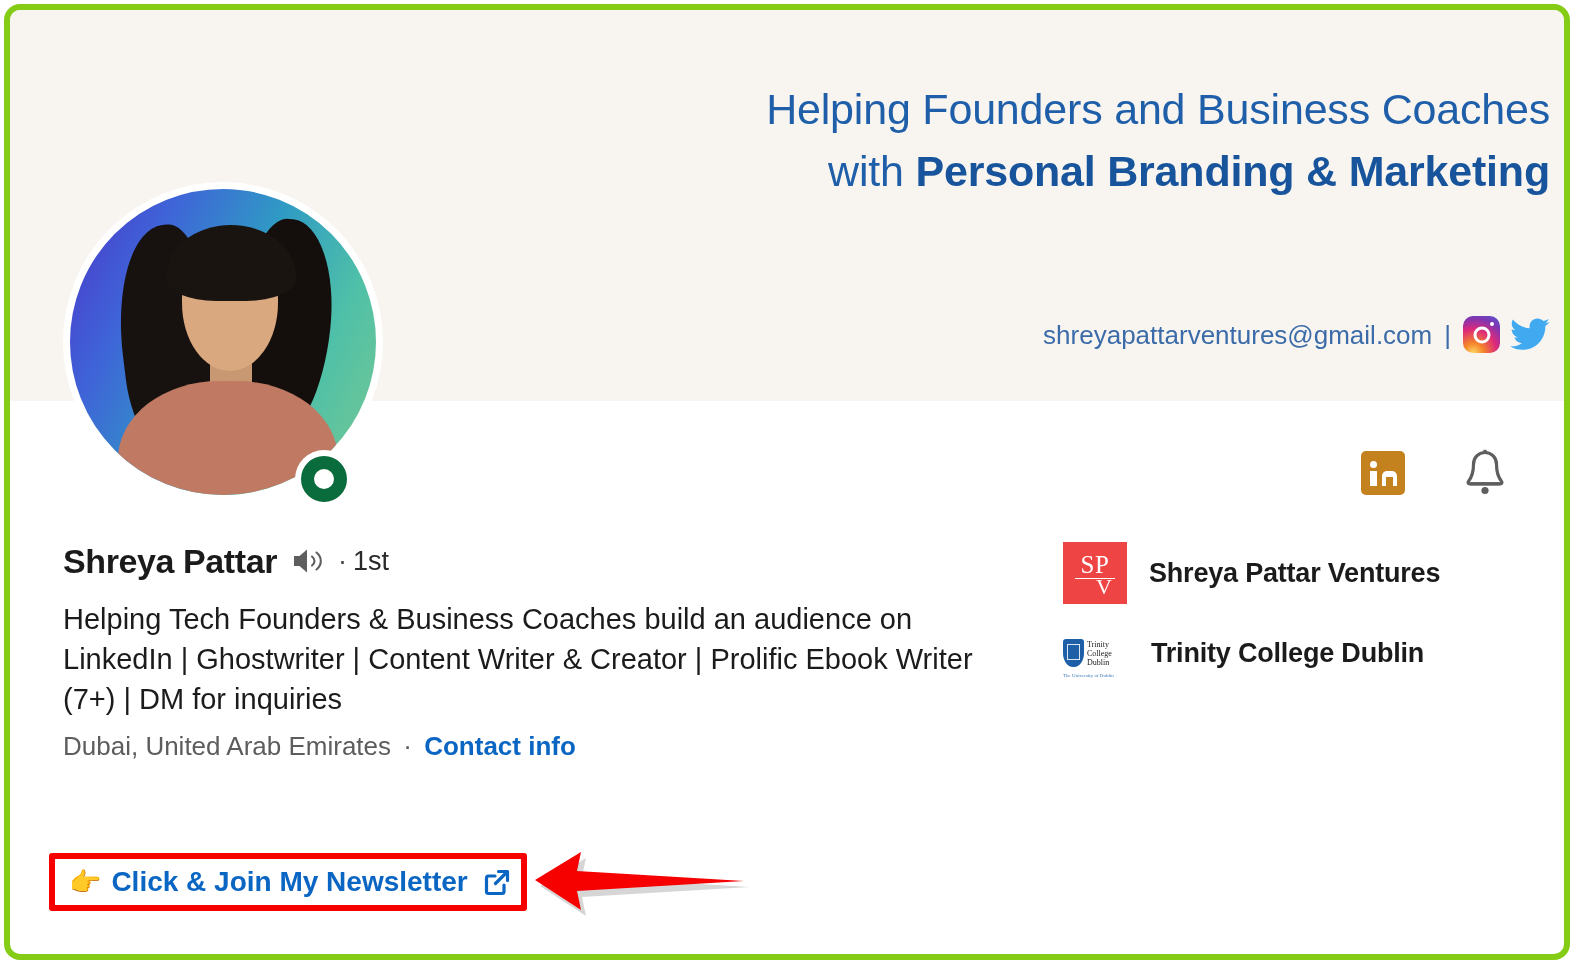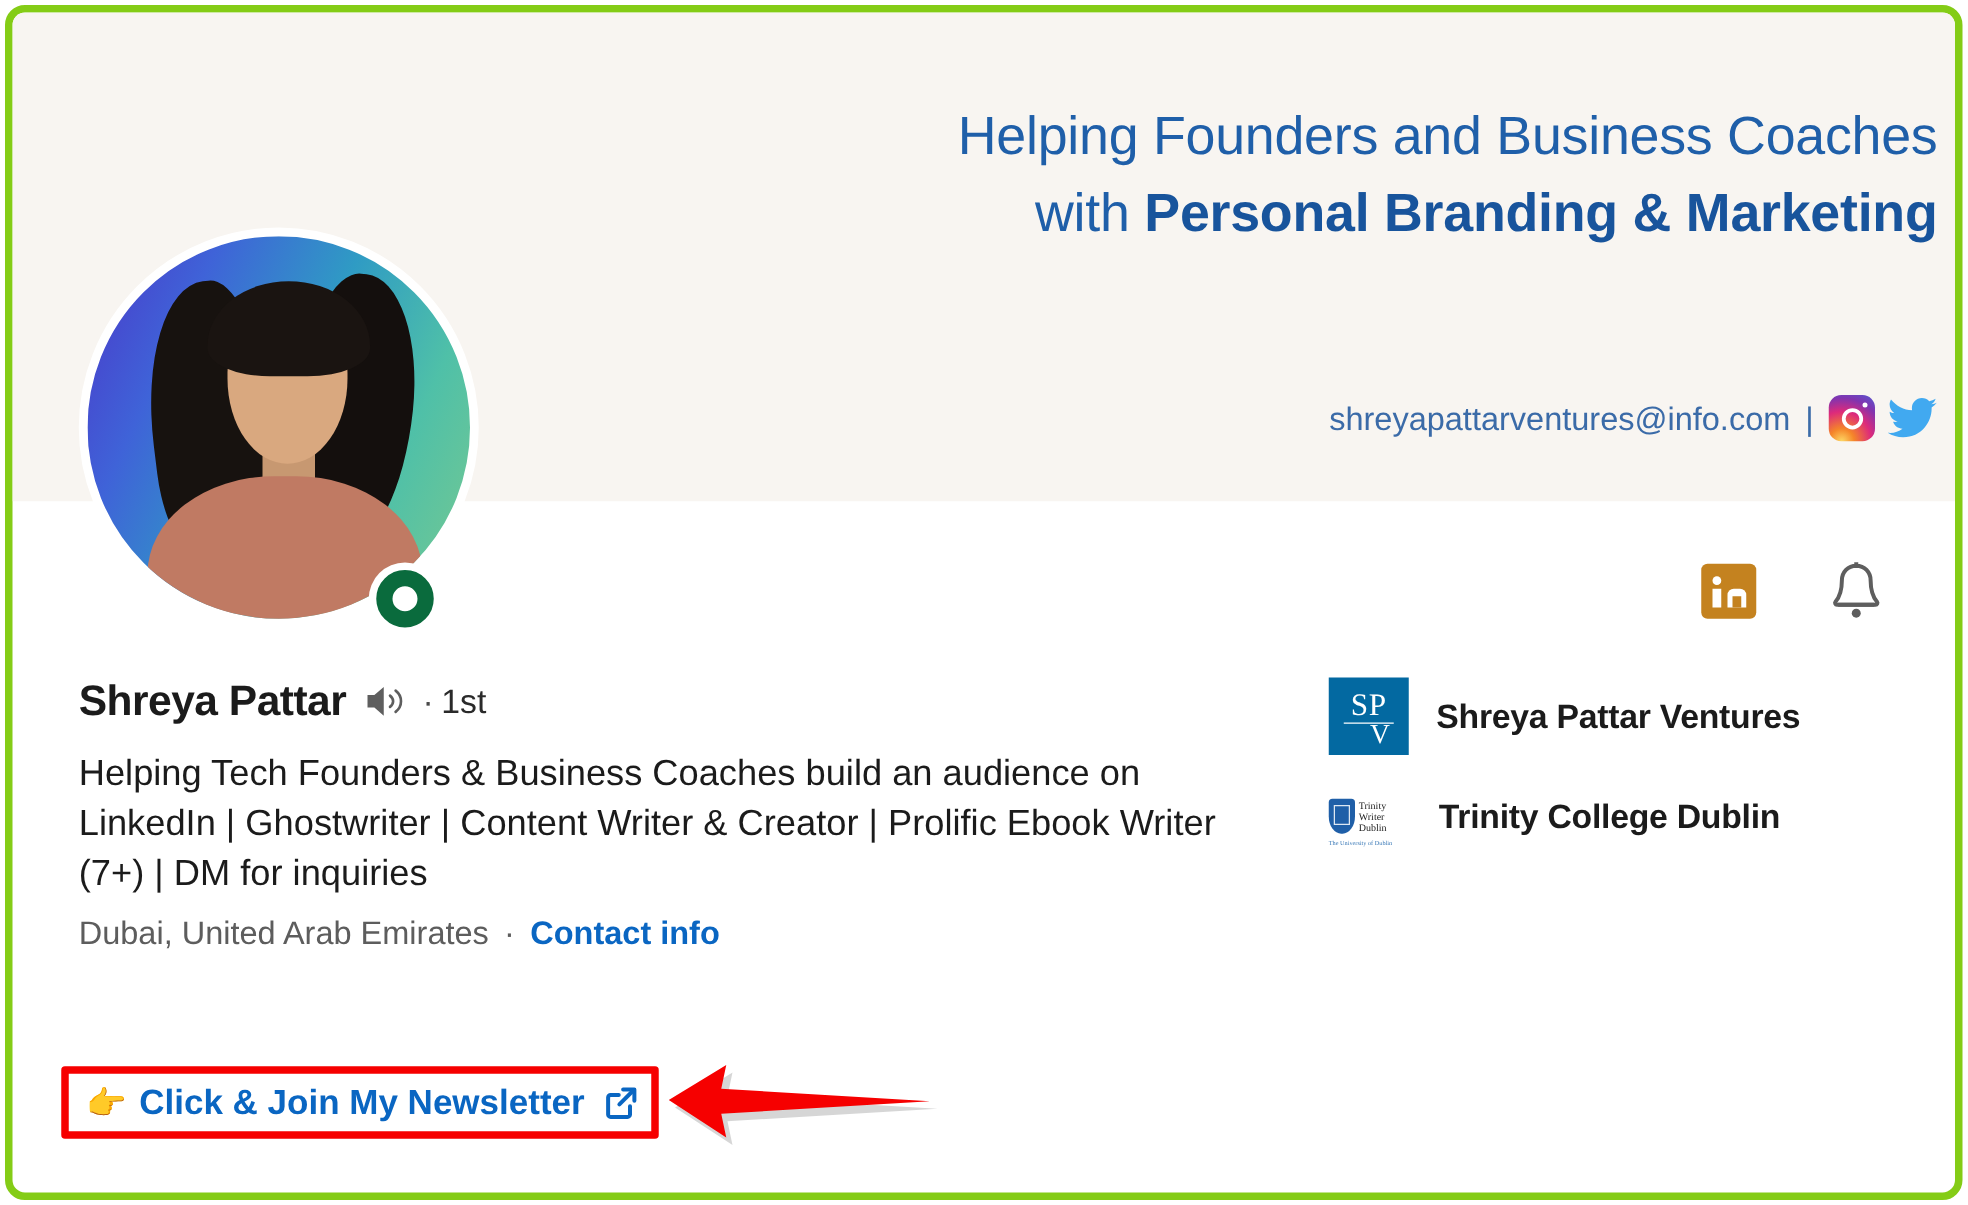--- a/index.html
+++ b/index.html
@@ -355,21 +355,21 @@
   .company-row + .company-row { margin-top: 14px; }
   .company-name {
     font-size: 27px;
     font-weight: 700;
     color: #1b1b1b;
     letter-spacing: -0.2px;
   }
   .spv-logo {
     width: 64px;
     height: 62px;
-    background: #0369a1;
+    background: #ef4444;
     flex: none;
     position: relative;
     font-family: "Liberation Serif", serif;
     color: #ffffff;
   }
   .spv-logo .sp {
     position: absolute;
     left: 0; right: 0;
     top: 9px;
     text-align: center;
@@ -437,21 +437,21 @@
 
 <div class="profile-card">
 
   <div class="banner">
     <div class="banner-headline">
       <div>Helping Founders and Business Coaches</div>
       <div><span>with </span><span class="bold">Personal Branding &amp; Marketing</span></div>
     </div>
 
     <div class="banner-contact">
-      <span>shreyapattarventures@info.com</span>
+      <span>shreyapattarventures@gmail.com</span>
       <span class="sep">|</span>
       <span class="ig-icon"></span>
       <svg class="tw-icon" width="40" height="33" viewBox="0 0 40 33">
         <path fill="#41a9f0" d="M39.6 4.1c-1.4.7-3 1.1-4.6 1.3 1.7-1 2.9-2.6 3.5-4.5-1.6.9-3.3 1.6-5.1 2C31.9 1.3 29.8.4 27.5.4c-4.4 0-8 3.6-8 8 0 .6.1 1.2.2 1.8C13.1 9.9 6.9 6.6 2.8 1.5c-.7 1.2-1.1 2.6-1.1 4.1 0 2.8 1.4 5.2 3.6 6.7-1.3 0-2.6-.4-3.6-1v.1c0 3.9 2.8 7.1 6.4 7.8-.7.2-1.4.3-2.1.3-.5 0-1 0-1.5-.1 1 3.2 3.9 5.5 7.5 5.5-2.7 2.1-6.2 3.4-9.9 3.4-.6 0-1.3 0-1.9-.1 3.5 2.3 7.8 3.6 12.3 3.6 14.8 0 22.8-12.2 22.8-22.8v-1c1.6-1.1 3-2.5 4.3-4.1z"></path>
       </svg>
     </div>
   </div>
 
   <div class="avatar-wrap">
     <div class="avatar">
@@ -527,21 +527,21 @@
         <div class="v">V</div>
       </div>
       <span class="company-name">Shreya Pattar Ventures</span>
     </div>
 
     <div class="company-row">
       <div class="tcd-logo">
         <div class="tcd-shield"></div>
         <div class="tcd-words">
           <div>Trinity</div>
-          <div>Writer</div>
+          <div>College</div>
           <div>Dublin</div>
         </div>
         <div class="tcd-sub">The University of Dublin</div>
       </div>
       <span class="company-name">Trinity College Dublin</span>
     </div>
   </div>
 
 </div>
 

